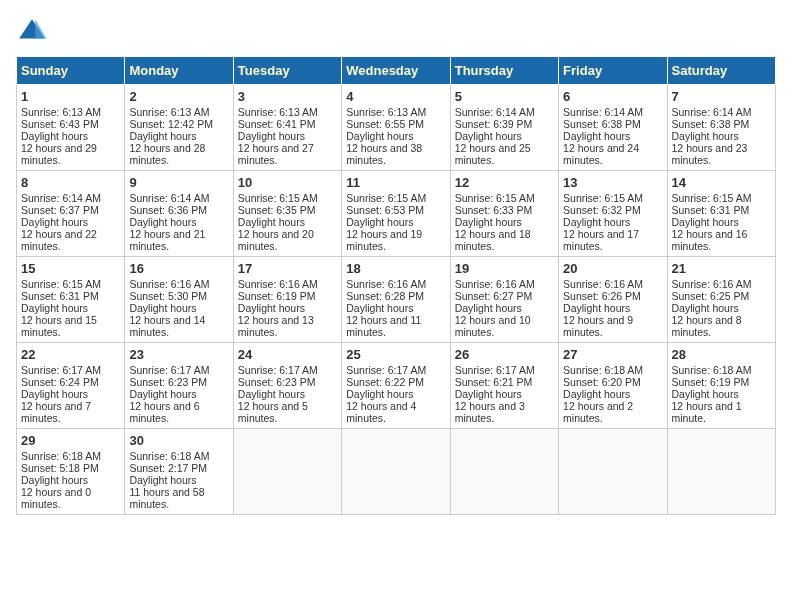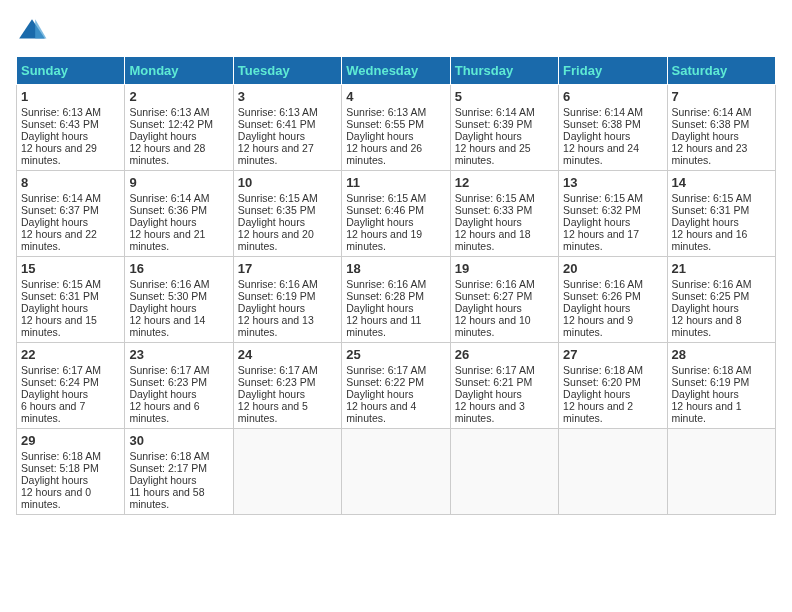--- a/index.html
+++ b/index.html
@@ -52,21 +52,21 @@
       font-size: 15px;
       color: #555;
     }
     table {
       width: 100%;
       border-collapse: collapse;
       table-layout: fixed;
     }
     thead tr th {
       background: #1a6aab;
-      color: #5eead4;
+      color: #fef9c3;
       font-size: 13px;
       font-weight: bold;
       padding: 6px 4px;
       text-align: left;
       border: 1px solid #fff;
     }
     tbody tr td {
       border: 1px solid #ccc;
       vertical-align: top;
       padding: 4px 4px;
@@ -114,45 +114,45 @@
         <th>Thursday</th>
         <th>Friday</th>
         <th>Saturday</th>
       </tr>
   </thead>
   <tbody id="calendar-body">
   <tr>
         <td><span class="day-num">1</span><span>Sunrise: 6:13 AM</span><br><span>Sunset: 6:43 PM</span><br><span>Daylight hours</span><br><span>12 hours and 29 minutes.</span></td>
         <td><span class="day-num">2</span><span>Sunrise: 6:13 AM</span><br><span>Sunset: 12:42 PM</span><br><span>Daylight hours</span><br><span>12 hours and 28 minutes.</span></td>
         <td><span class="day-num">3</span><span>Sunrise: 6:13 AM</span><br><span>Sunset: 6:41 PM</span><br><span>Daylight hours</span><br><span>12 hours and 27 minutes.</span></td>
-        <td><span class="day-num">4</span><span>Sunrise: 6:13 AM</span><br><span>Sunset: 6:55 PM</span><br><span>Daylight hours</span><br><span>12 hours and 26 minutes.</span></td>
+        <td><span class="day-num">4</span><span>Sunrise: 6:13 AM</span><br><span>Sunset: 6:55 PM</span><br><span>Daylight hours</span><br><span>12 hours and 38 minutes.</span></td>
         <td><span class="day-num">5</span><span>Sunrise: 6:14 AM</span><br><span>Sunset: 6:39 PM</span><br><span>Daylight hours</span><br><span>12 hours and 25 minutes.</span></td>
         <td><span class="day-num">6</span><span>Sunrise: 6:14 AM</span><br><span>Sunset: 6:38 PM</span><br><span>Daylight hours</span><br><span>12 hours and 24 minutes.</span></td>
         <td><span class="day-num">7</span><span>Sunrise: 6:14 AM</span><br><span>Sunset: 6:38 PM</span><br><span>Daylight hours</span><br><span>12 hours and 23 minutes.</span></td>
       </tr>
       <tr>
         <td><span class="day-num">8</span><span>Sunrise: 6:14 AM</span><br><span>Sunset: 6:37 PM</span><br><span>Daylight hours</span><br><span>12 hours and 22 minutes.</span></td>
         <td><span class="day-num">9</span><span>Sunrise: 6:14 AM</span><br><span>Sunset: 6:36 PM</span><br><span>Daylight hours</span><br><span>12 hours and 21 minutes.</span></td>
         <td><span class="day-num">10</span><span>Sunrise: 6:15 AM</span><br><span>Sunset: 6:35 PM</span><br><span>Daylight hours</span><br><span>12 hours and 20 minutes.</span></td>
-        <td><span class="day-num">11</span><span>Sunrise: 6:15 AM</span><br><span>Sunset: 6:46 PM</span><br><span>Daylight hours</span><br><span>12 hours and 19 minutes.</span></td>
+        <td><span class="day-num">11</span><span>Sunrise: 6:15 AM</span><br><span>Sunset: 6:53 PM</span><br><span>Daylight hours</span><br><span>12 hours and 19 minutes.</span></td>
         <td><span class="day-num">12</span><span>Sunrise: 6:15 AM</span><br><span>Sunset: 6:33 PM</span><br><span>Daylight hours</span><br><span>12 hours and 18 minutes.</span></td>
         <td><span class="day-num">13</span><span>Sunrise: 6:15 AM</span><br><span>Sunset: 6:32 PM</span><br><span>Daylight hours</span><br><span>12 hours and 17 minutes.</span></td>
         <td><span class="day-num">14</span><span>Sunrise: 6:15 AM</span><br><span>Sunset: 6:31 PM</span><br><span>Daylight hours</span><br><span>12 hours and 16 minutes.</span></td>
       </tr>
       <tr>
         <td><span class="day-num">15</span><span>Sunrise: 6:15 AM</span><br><span>Sunset: 6:31 PM</span><br><span>Daylight hours</span><br><span>12 hours and 15 minutes.</span></td>
         <td><span class="day-num">16</span><span>Sunrise: 6:16 AM</span><br><span>Sunset: 5:30 PM</span><br><span>Daylight hours</span><br><span>12 hours and 14 minutes.</span></td>
         <td><span class="day-num">17</span><span>Sunrise: 6:16 AM</span><br><span>Sunset: 6:19 PM</span><br><span>Daylight hours</span><br><span>12 hours and 13 minutes.</span></td>
         <td><span class="day-num">18</span><span>Sunrise: 6:16 AM</span><br><span>Sunset: 6:28 PM</span><br><span>Daylight hours</span><br><span>12 hours and 11 minutes.</span></td>
         <td><span class="day-num">19</span><span>Sunrise: 6:16 AM</span><br><span>Sunset: 6:27 PM</span><br><span>Daylight hours</span><br><span>12 hours and 10 minutes.</span></td>
         <td><span class="day-num">20</span><span>Sunrise: 6:16 AM</span><br><span>Sunset: 6:26 PM</span><br><span>Daylight hours</span><br><span>12 hours and 9 minutes.</span></td>
         <td><span class="day-num">21</span><span>Sunrise: 6:16 AM</span><br><span>Sunset: 6:25 PM</span><br><span>Daylight hours</span><br><span>12 hours and 8 minutes.</span></td>
       </tr>
       <tr>
-        <td><span class="day-num">22</span><span>Sunrise: 6:17 AM</span><br><span>Sunset: 6:24 PM</span><br><span>Daylight hours</span><br><span>6 hours and 7 minutes.</span></td>
+        <td><span class="day-num">22</span><span>Sunrise: 6:17 AM</span><br><span>Sunset: 6:24 PM</span><br><span>Daylight hours</span><br><span>12 hours and 7 minutes.</span></td>
         <td><span class="day-num">23</span><span>Sunrise: 6:17 AM</span><br><span>Sunset: 6:23 PM</span><br><span>Daylight hours</span><br><span>12 hours and 6 minutes.</span></td>
         <td><span class="day-num">24</span><span>Sunrise: 6:17 AM</span><br><span>Sunset: 6:23 PM</span><br><span>Daylight hours</span><br><span>12 hours and 5 minutes.</span></td>
         <td><span class="day-num">25</span><span>Sunrise: 6:17 AM</span><br><span>Sunset: 6:22 PM</span><br><span>Daylight hours</span><br><span>12 hours and 4 minutes.</span></td>
         <td><span class="day-num">26</span><span>Sunrise: 6:17 AM</span><br><span>Sunset: 6:21 PM</span><br><span>Daylight hours</span><br><span>12 hours and 3 minutes.</span></td>
         <td><span class="day-num">27</span><span>Sunrise: 6:18 AM</span><br><span>Sunset: 6:20 PM</span><br><span>Daylight hours</span><br><span>12 hours and 2 minutes.</span></td>
         <td><span class="day-num">28</span><span>Sunrise: 6:18 AM</span><br><span>Sunset: 6:19 PM</span><br><span>Daylight hours</span><br><span>12 hours and 1 minute.</span></td>
       </tr>
       <tr>
         <td><span class="day-num">29</span><span>Sunrise: 6:18 AM</span><br><span>Sunset: 5:18 PM</span><br><span>Daylight hours</span><br><span>12 hours and 0 minutes.</span></td>
         <td><span class="day-num">30</span><span>Sunrise: 6:18 AM</span><br><span>Sunset: 2:17 PM</span><br><span>Daylight hours</span><br><span>11 hours and 58 minutes.</span></td>

